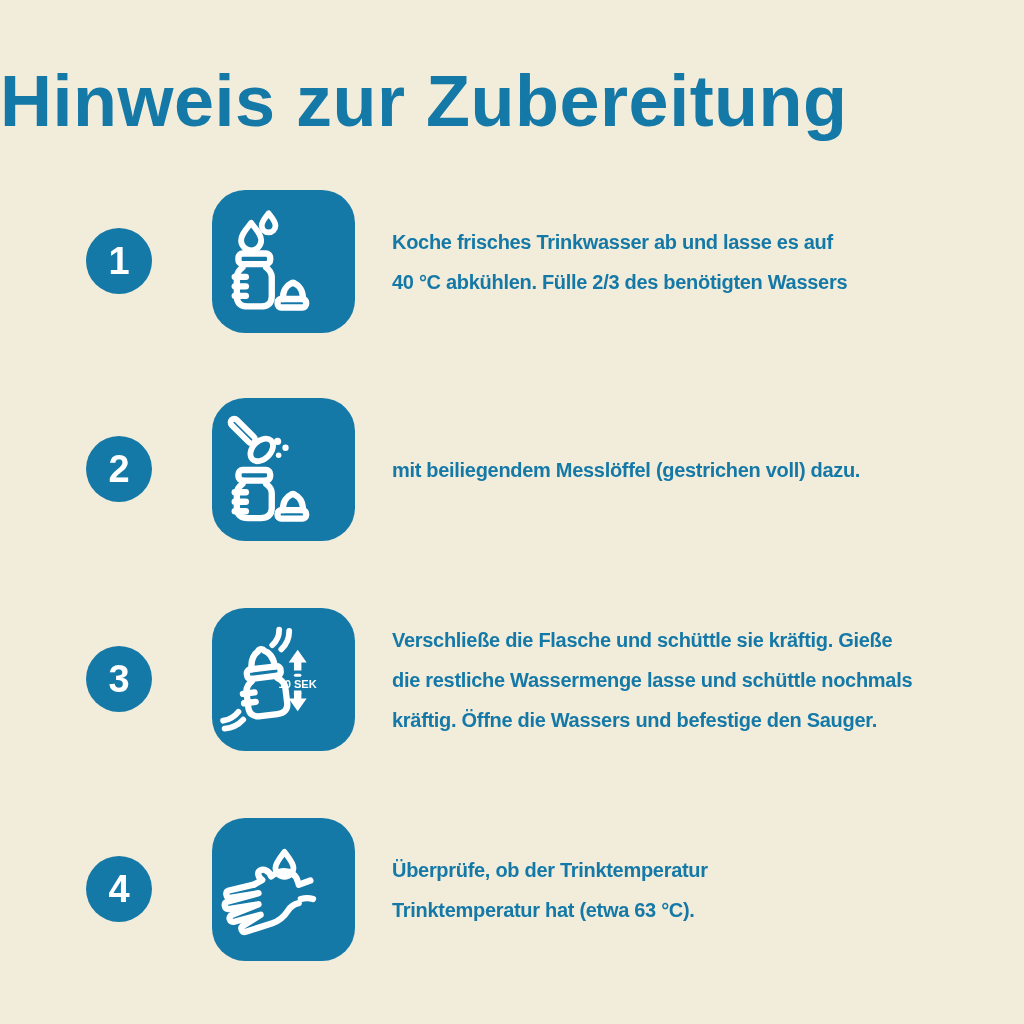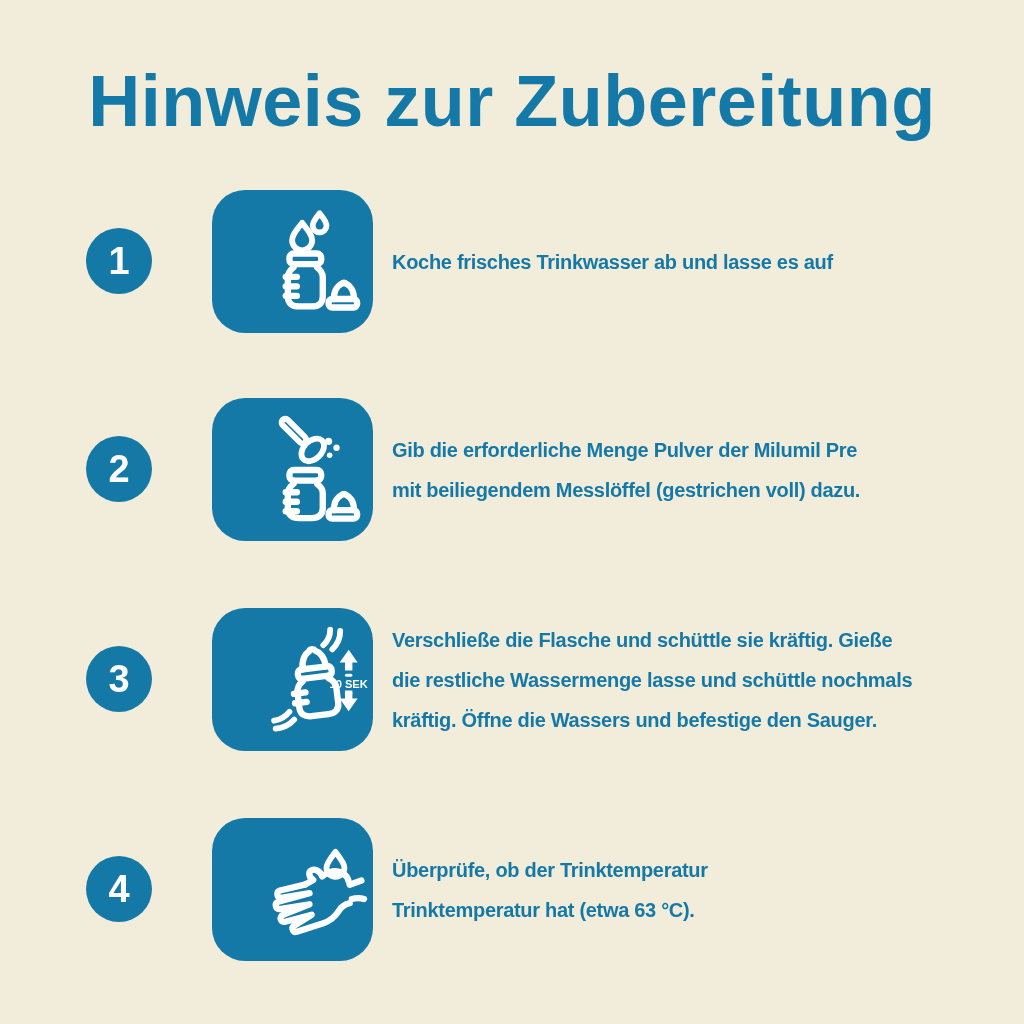--- a/index.html
+++ b/index.html
@@ -10,35 +10,35 @@
   html,body{margin:0;padding:0;}
   body{
     width:1024px;height:1024px;
     background:var(--bg);
     font-family:"Liberation Sans", sans-serif;
     overflow:hidden;
   }
   .page{position:relative;width:1024px;height:1024px;}
   .title{
     position:absolute;left:0;top:46px;width:1024px;
-    margin:0;text-align:center;
+    margin:0;
     font-size:72px;line-height:110px;font-weight:bold;
     letter-spacing:0.5px;color:var(--accent);
   }
   .step{position:absolute;left:0;width:1024px;height:143px;}
   .num{
     position:absolute;left:86px;top:38px;width:66px;height:66px;
     background:var(--accent);border-radius:50%;
     display:flex;align-items:center;justify-content:center;
   }
   .num span{color:var(--fg);font-size:38px;font-weight:bold;line-height:1;}
   .tile{
-    position:absolute;left:212px;top:0;width:161px;height:143px;
+    position:absolute;left:212px;top:0;width:143px;height:143px;
     background:var(--accent);border-radius:33px;
-    display:flex;align-items:center;justify-content:flex-end;
+    display:flex;align-items:center;justify-content:flex-start;
   }
   .tile svg{width:110px;height:110px;display:block;}
   .text{
     position:absolute;left:392px;top:0;width:552px;height:143px;
     display:flex;flex-direction:column;justify-content:center;
     color:var(--accent);font-size:20px;font-weight:bold;
     letter-spacing:-0.3px;
   }
   .text div{line-height:40px;white-space:nowrap;}
   .ic{stroke:#fff;stroke-width:6;fill:none;stroke-linecap:round;stroke-linejoin:round;}
@@ -65,20 +65,21 @@
         <path class="ic" d="M29,54 v3 c-3.5,2.5 -5.5,5 -5.5,9.5 v18 c0,6.5 4,9.5 10.5,9.5 h12 c6.5,0 10.5,-3 10.5,-9.5 v-18 c0,-4.5 -2,-7 -5.5,-9.5 v-3"></path>
         <line class="ic" x1="21.5" y1="66" x2="32" y2="66"></line>
         <line class="ic" x1="21.5" y1="75" x2="32" y2="75"></line>
         <line class="ic" x1="21.5" y1="84" x2="32" y2="84"></line>
         <rect class="ic" x="62" y="87" width="27" height="8" rx="3.5"></rect>
         <path class="ic" d="M67,87 c0,-8.5 4,-13 7.5,-14.5 a2.8,2.8 0 0 1 4,0 c3.5,1.5 7.5,6 7.5,14.5"></path>
       </svg>
     </div>
     <div class="text">
       <div>Koche frisches Trinkwasser ab und lasse es auf</div>
+      <div>40 °C abkühlen. Fülle 2/3 des benötigten Wassers</div>
     </div>
   </section>
 
   <section class="step" style="top:398px">
     <div class="num">
       <span>2</span>
     </div>
     <div class="tile">
       <svg viewBox="0 0 104 104">
         <rect class="ic-thin" x="-3.5" y="-2" width="7" height="30" rx="3.5" transform="translate(20,6) rotate(-45)"></rect>
@@ -89,21 +90,20 @@
         <rect class="ic" x="25" y="52" width="30" height="10" rx="4"></rect>
         <path class="ic" d="M29,62 v3 c-3.5,2.5 -5.5,5 -5.5,9 v14 c0,6.5 4,9.5 10.5,9.5 h12 c6.5,0 10.5,-3 10.5,-9.5 V74 c0,-4 -2,-6.5 -5.5,-9 v-3"></path>
         <line class="ic" x1="21.5" y1="73" x2="32" y2="73"></line>
         <line class="ic" x1="21.5" y1="82" x2="32" y2="82"></line>
         <line class="ic" x1="21.5" y1="91" x2="32" y2="91"></line>
         <rect class="ic" x="62" y="90" width="27" height="8" rx="3.5"></rect>
         <path class="ic" d="M67,90 c0,-8.5 4,-13 7.5,-14.5 a2.8,2.8 0 0 1 4,0 c3.5,1.5 7.5,6 7.5,14.5"></path>
       </svg>
     </div>
     <div class="text">
-      <div>Gib die erforderliche Menge Pulver der Milumil Pre</div>
       <div>mit beiliegendem Messlöffel (gestrichen voll) dazu.</div>
     </div>
   </section>
 
   <section class="step" style="top:608px">
     <div class="num">
       <span>3</span>
     </div>
     <div class="tile">
       <svg viewBox="0 0 104 104">

